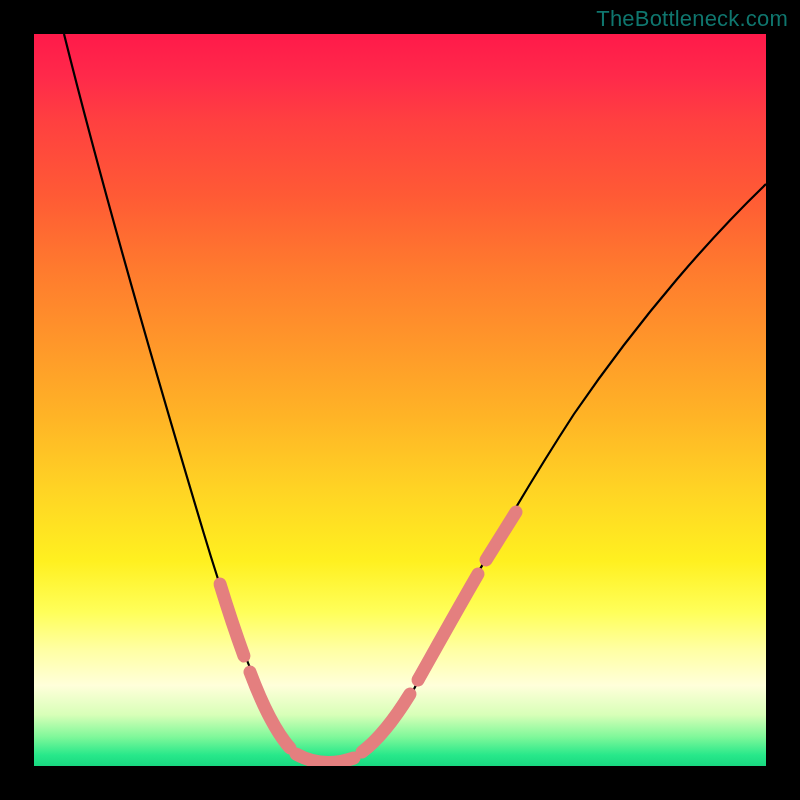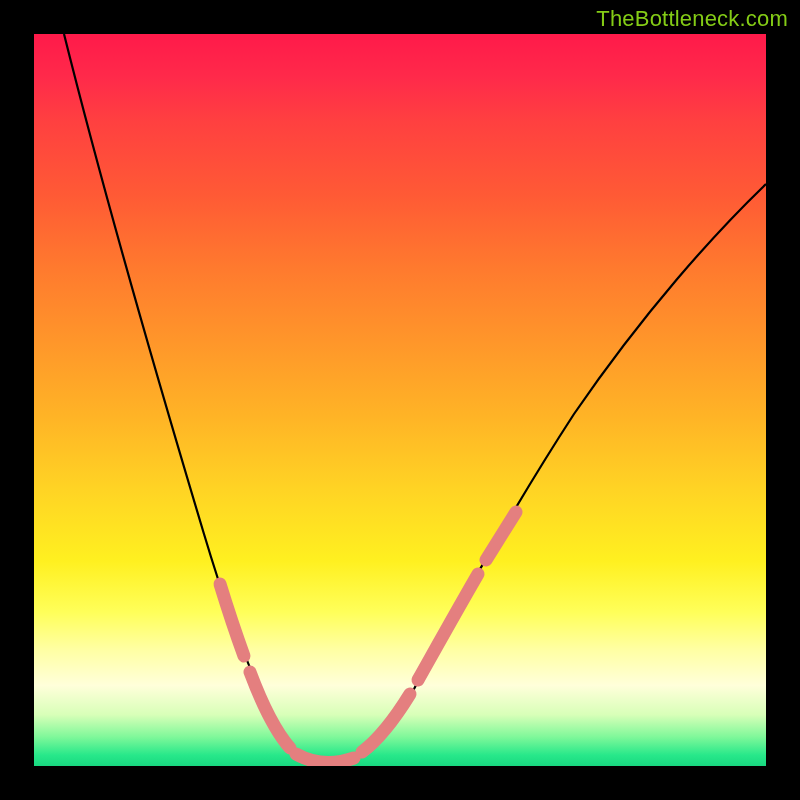--- a/index.html
+++ b/index.html
@@ -49,21 +49,21 @@
       #18d880 100%
     );
   }
   .watermark {
     position: absolute;
     top: 6px;
     right: 12px;
     font-family: Arial, Helvetica, sans-serif;
     font-size: 22px;
     font-weight: 500;
-    color: #84cc16;
+    color: #0f766e;
     letter-spacing: 0.2px;
     z-index: 10;
   }
   svg.curve-layer {
     position: absolute;
     left: 0;
     top: 0;
     width: 100%;
     height: 100%;
   }

